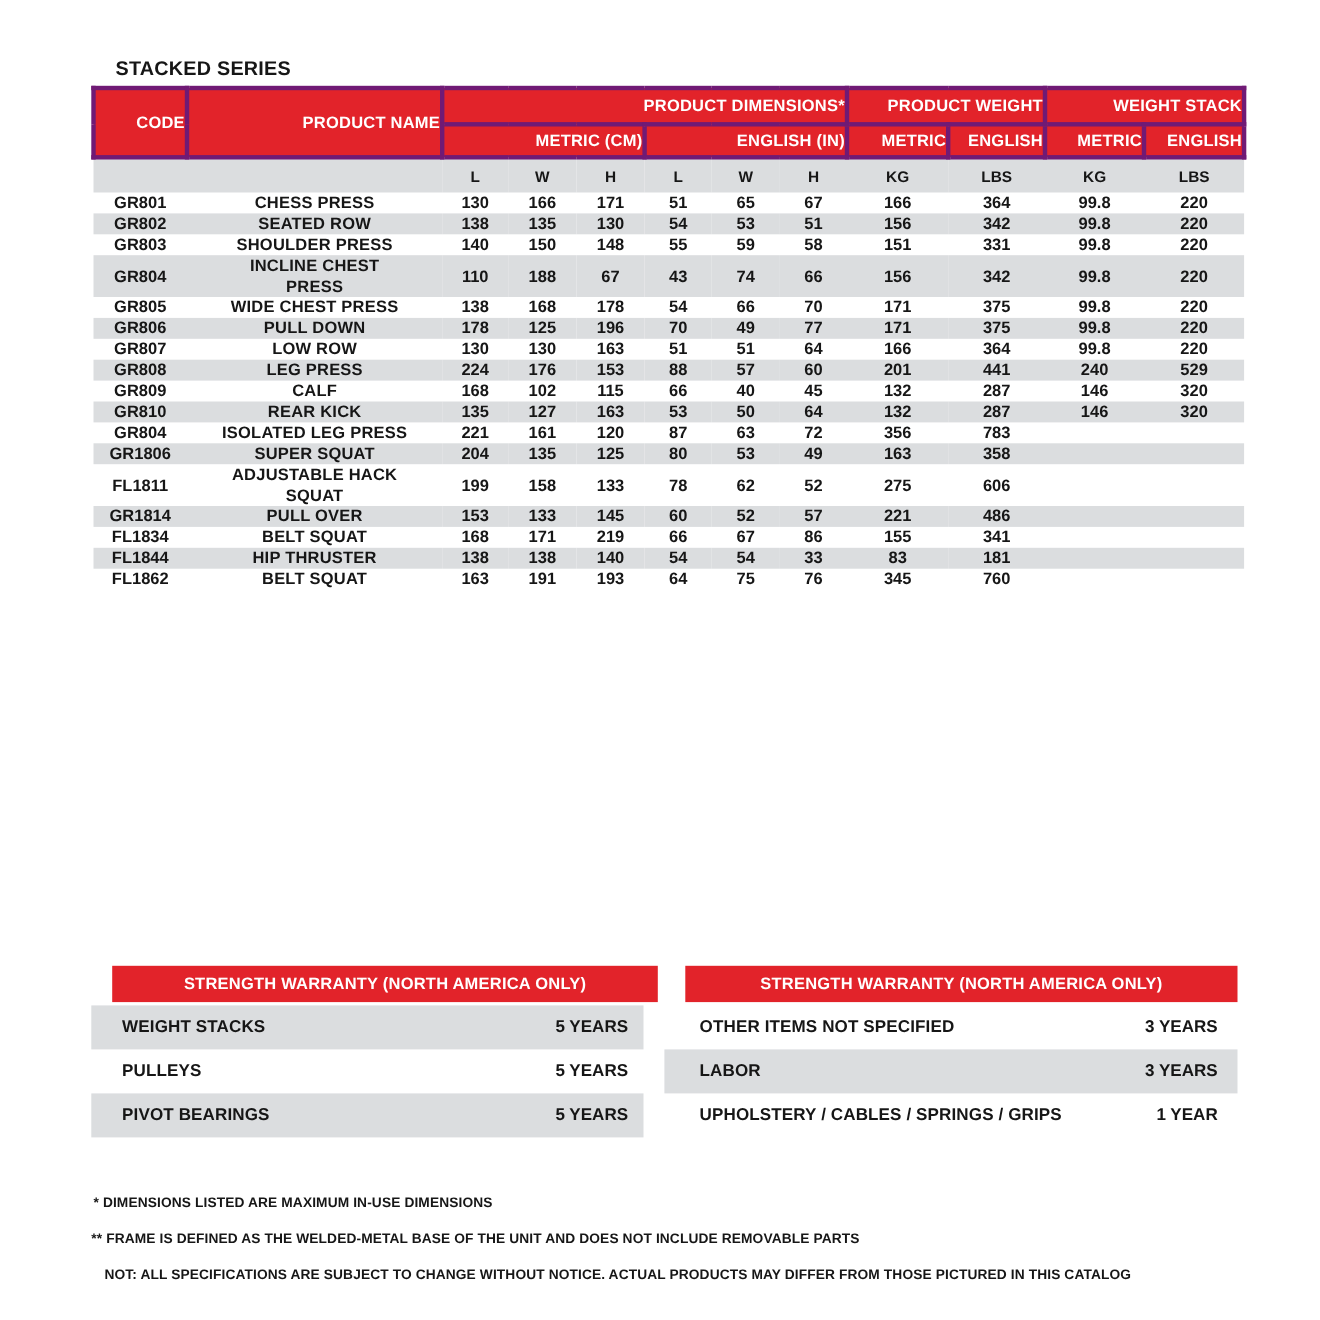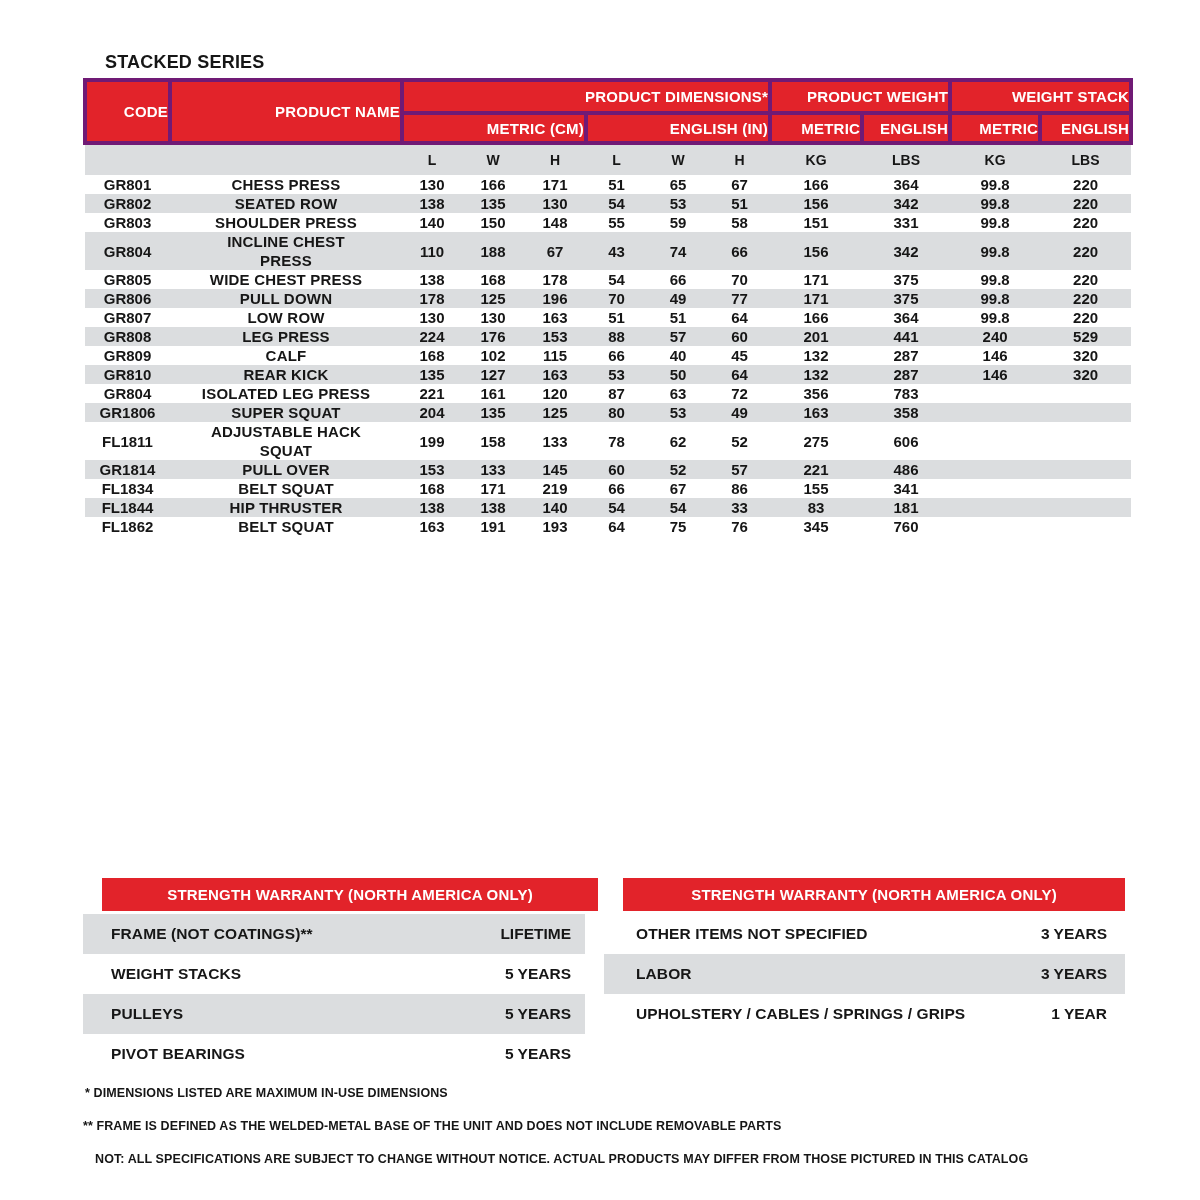--- a/index.html
+++ b/index.html
@@ -360,24 +360,20 @@
       <td></td>
       <td></td>
     </tr>
       </tbody>
   </table>
 
   <div class="warranty warranty-left">
     <div class="w-header">STRENGTH WARRANTY (NORTH AMERICA ONLY)</div>
     <div class="w-rows">
       <div class="w-row">
-        <span class="w-label">FRAME (NOT COATINGS)**</span>
-        <span class="w-value">LIFETIME</span>
-      </div>
-      <div class="w-row">
         <span class="w-label">WEIGHT STACKS</span>
         <span class="w-value">5 YEARS</span>
       </div>
       <div class="w-row">
         <span class="w-label">PULLEYS</span>
         <span class="w-value">5 YEARS</span>
       </div>
       <div class="w-row">
         <span class="w-label">PIVOT BEARINGS</span>
         <span class="w-value">5 YEARS</span>

